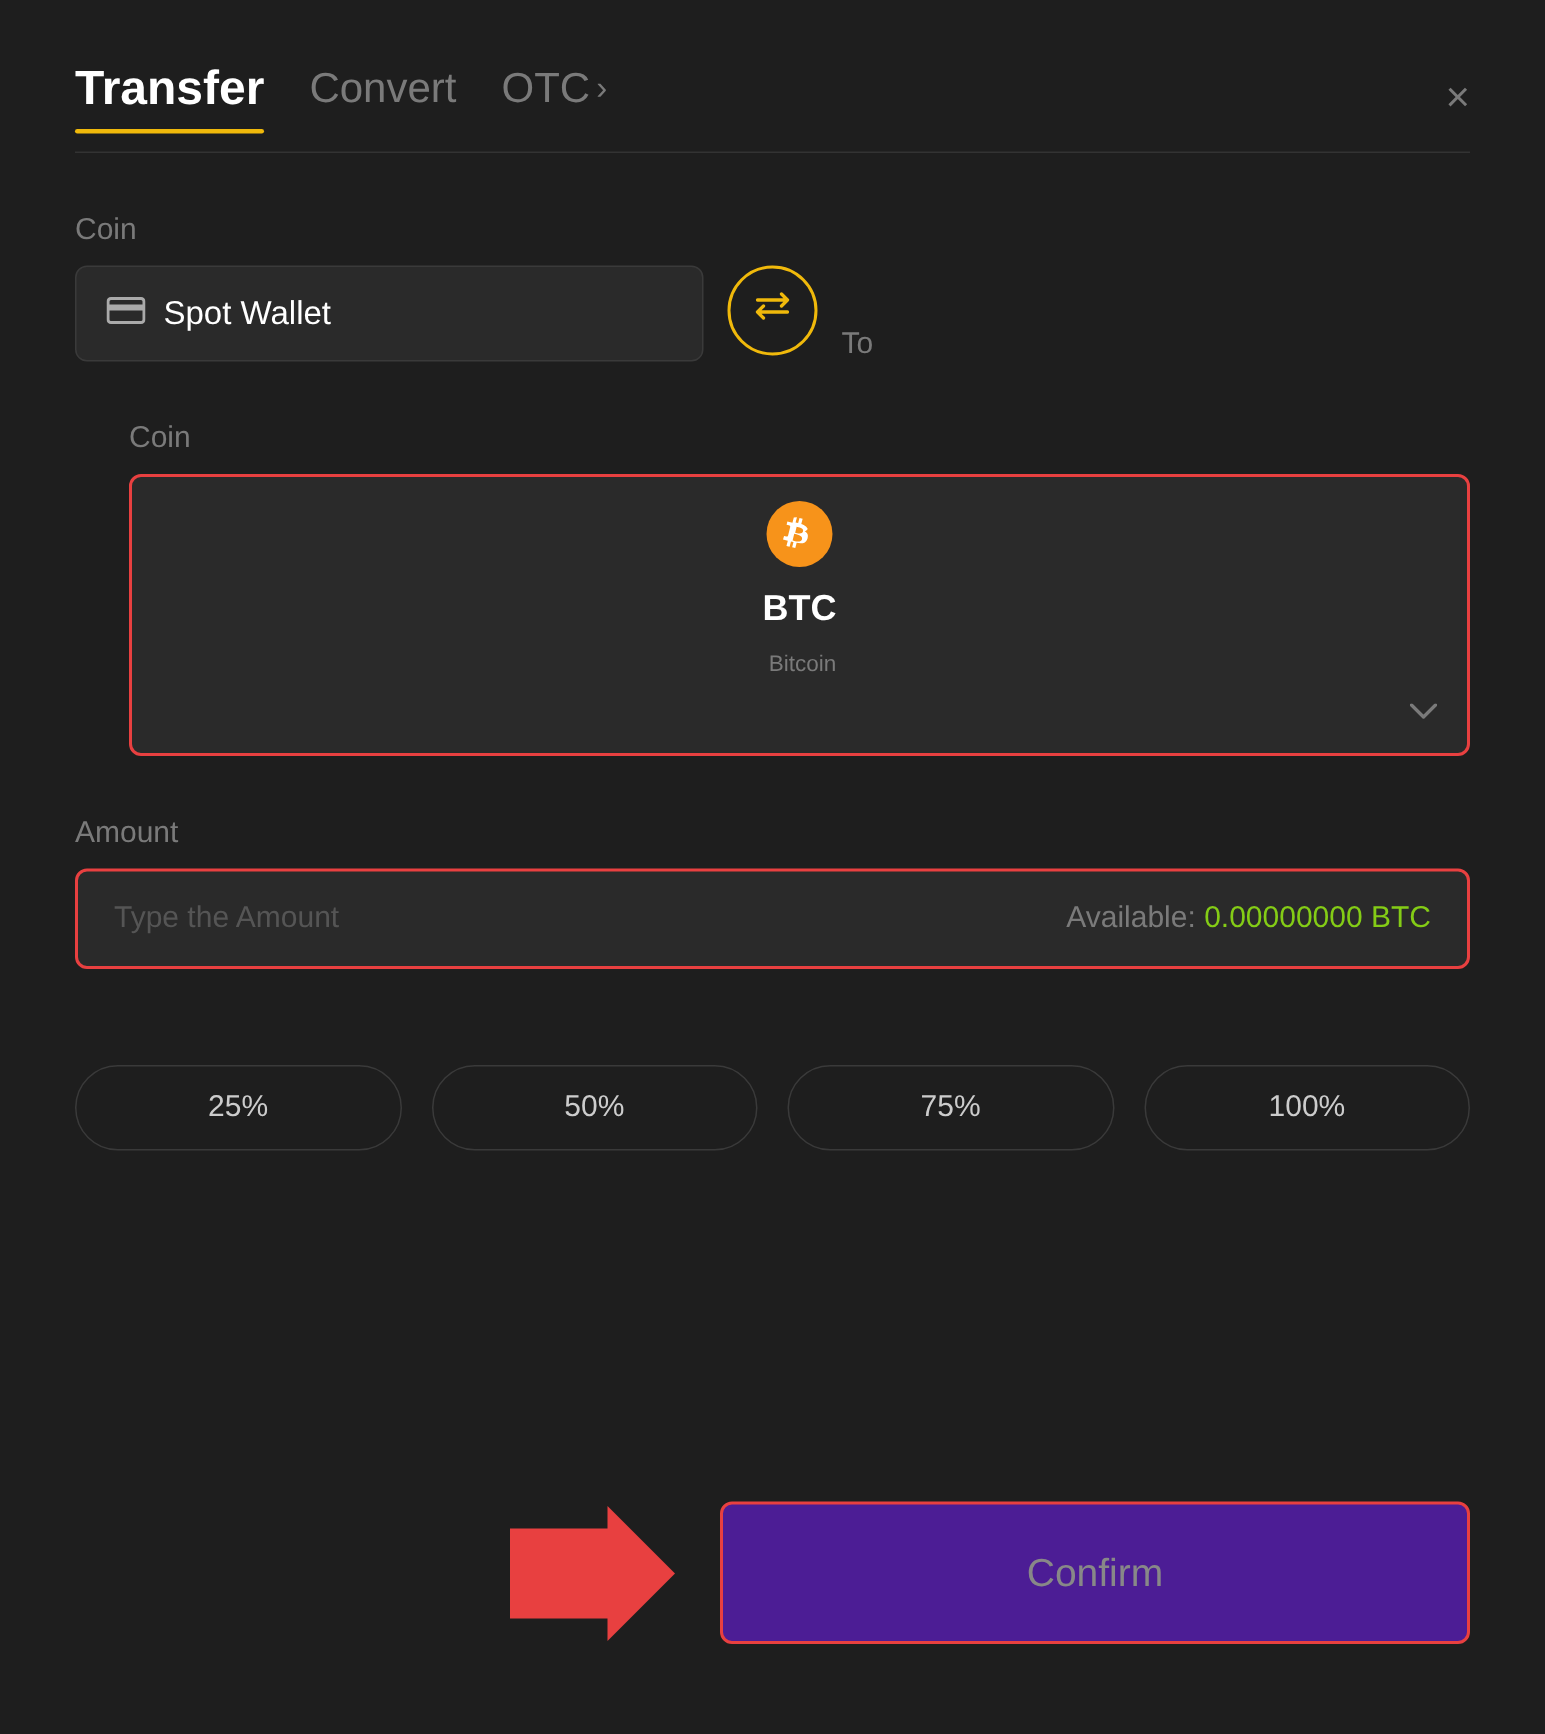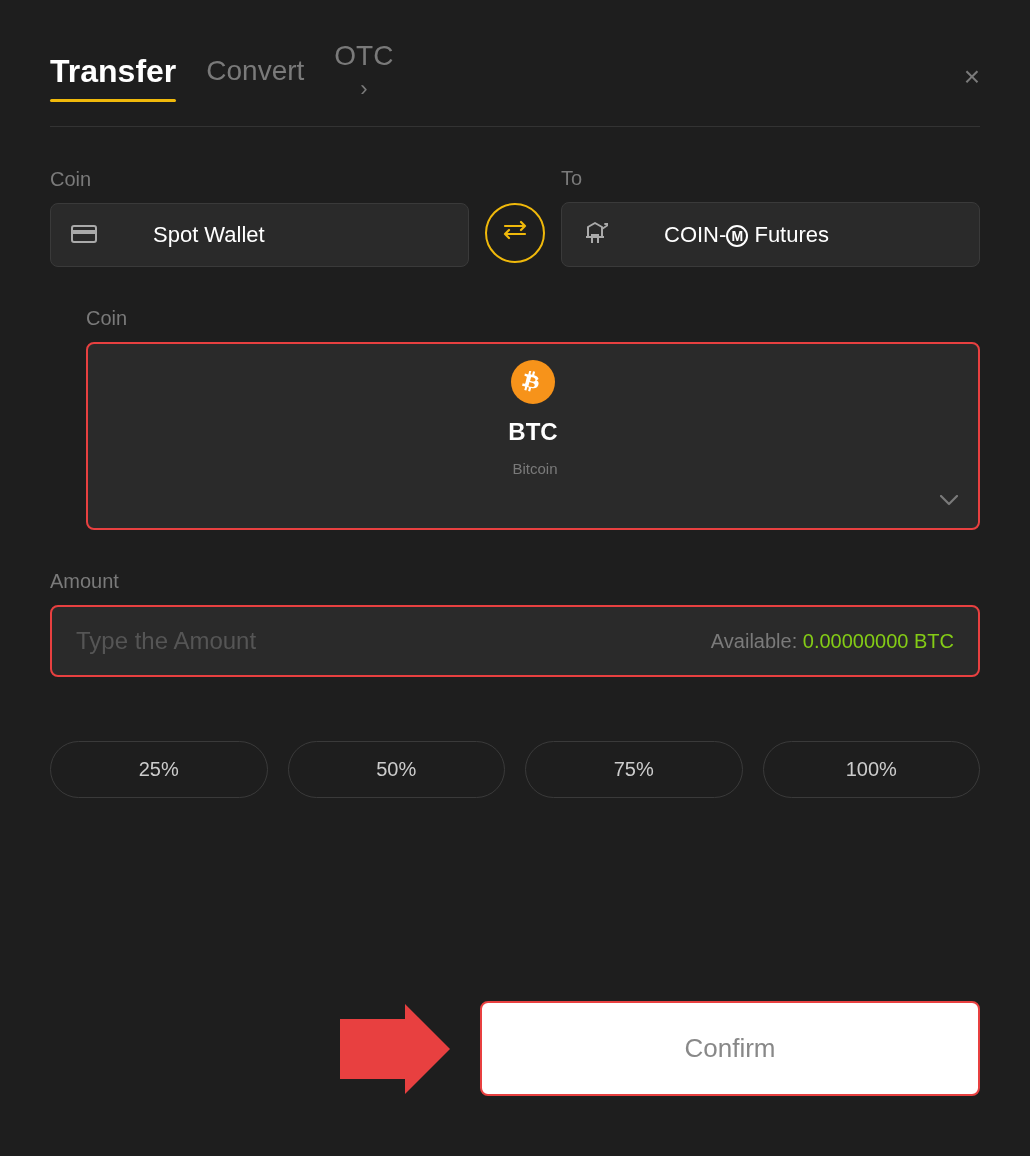--- a/index.html
+++ b/index.html
@@ -59,21 +59,20 @@
     }
 
     .tab-otc {
       font-size: 28px;
       color: #7a7a7a;
       cursor: pointer;
       padding-bottom: 12px;
       display: flex;
       align-items: center;
       gap: 4px;
-      flex-direction: column;
     }
 
     .close-btn {
       margin-left: auto;
       font-size: 28px;
       color: #7a7a7a;
       cursor: pointer;
       background: none;
       border: none;
       line-height: 1;
@@ -118,21 +117,20 @@
     }
 
     .wallet-icon {
       font-size: 20px;
       color: #aaa;
     }
 
     .wallet-label {
       font-size: 22px;
       color: #ffffff;
-      margin-left: 44px;
     }
 
     .swap-btn {
       width: 60px;
       height: 60px;
       border-radius: 50%;
       border: 2px solid #f0b90b;
       background: transparent;
       display: flex;
       align-items: center;
@@ -209,21 +207,21 @@
       border: 2px solid #e84040;
       border-radius: 8px;
       padding: 20px 24px;
       display: flex;
       align-items: center;
       justify-content: space-between;
       margin-top: 12px;
     }
 
     .amount-placeholder {
-      font-size: 24px;
+      font-size: 20px;
       color: #555;
     }
 
     .available-text {
       font-size: 20px;
       color: #7a7a7a;
     }
 
     .available-value {
       color: #84cc16;
@@ -254,21 +252,21 @@
       align-items: center;
       justify-content: flex-end;
       gap: 30px;
       position: relative;
     }
 
     .confirm-btn {
       flex: 1;
       max-width: 500px;
       padding: 30px 0;
-      background: #ffffff;
+      background: #4c1d95;
       border: 2px solid #e84040;
       border-radius: 8px;
       color: #888;
       font-size: 26px;
       cursor: pointer;
       text-align: center;
     }
   </style>
 </head>
 <body>
@@ -305,32 +303,20 @@
       <span class="swap-icon">
         <svg width="28" height="22" viewBox="0 0 28 22" fill="none">
           <path d="M4 7h20M20 3l4 4-4 4" stroke="#f0b90b" stroke-width="2.2" stroke-linecap="round" stroke-linejoin="round"></path>
           <path d="M24 15H4M8 11l-4 4 4 4" stroke="#f0b90b" stroke-width="2.2" stroke-linecap="round" stroke-linejoin="round"></path>
         </svg>
       </span>
     </button>
 
     <div class="to-block">
       <span class="field-label">To</span>
-      <div class="wallet-select">
-        <span class="wallet-icon">
-          <svg width="26" height="22" viewBox="0 0 26 22" fill="none">
-            <path d="M6 16 L6 6 L13 2 L20 6 L20 16" stroke="#aaa" stroke-width="2" fill="none" stroke-linejoin="round"></path>
-            <path d="M10 22 L10 14 L16 14 L16 22" stroke="#aaa" stroke-width="2" fill="none"></path>
-            <path d="M4 16 L22 16" stroke="#aaa" stroke-width="2"></path>
-            <path d="M20 8 L26 4" stroke="#aaa" stroke-width="1.8" stroke-linecap="round"></path>
-            <path d="M23 3 L27 3 L27 7" stroke="#aaa" stroke-width="1.8" stroke-linecap="round" stroke-linejoin="round"></path>
-          </svg>
-        </span>
-        <span class="wallet-label">COIN-<span style="display:inline-flex;align-items:center;justify-content:center;width:22px;height:22px;border-radius:50%;border:2px solid #fff;font-size:14px;font-weight:700;vertical-align:middle;">M</span> Futures</span>
-      </div>
     </div>
   </div>
 
   <div class="coin-section">
     <span class="field-label">Coin</span>
     <div class="coin-select">
       <div class="btc-icon">
         <svg width="26" height="26" viewBox="0 0 26 26" fill="white">
           <path d="M18.5 11.2c.4-2.6-1.6-4-4.3-4.9l.9-3.5-2.1-.5-.9 3.4-1.7-.4.9-3.4L9.2 2 8.3 5.5l-3.4-.9-.5 2.2 1.5.4c.8.2 1 .7.9 1.1L5.4 14c-.1.4-.5.9-1.2.7l-1.5-.4-.7 2.4 3.2.8-.9 3.5 2.1.5.9-3.5 1.7.4-.9 3.5 2.1.5.9-3.5c3.5.7 6.1.4 7.2-2.8.9-2.5-.1-4-1.9-4.9 1.4-.3 2.4-1.2 2.1-3zm-3.8 5.3c-.6 2.5-4.9 1.2-6.3.8l1.1-4.4c1.4.4 5.8 1.1 5.2 3.6zm.7-5.3c-.6 2.3-4.2 1.1-5.3.9l1-4c1.2.3 4.9.9 4.3 3.1z"></path>
         </svg>

